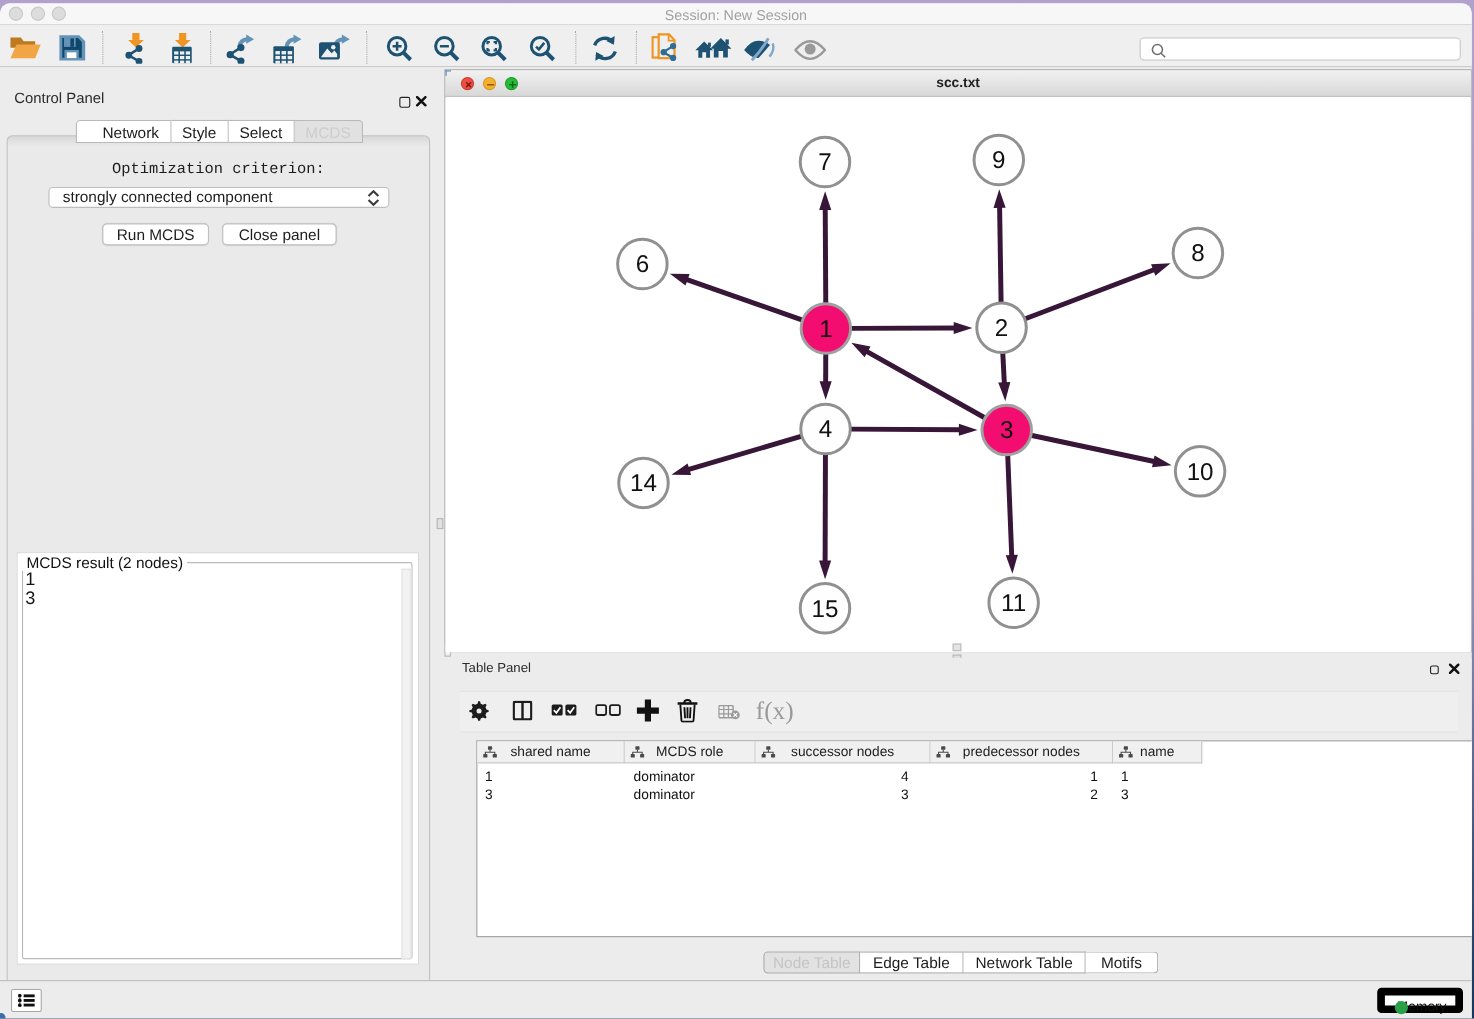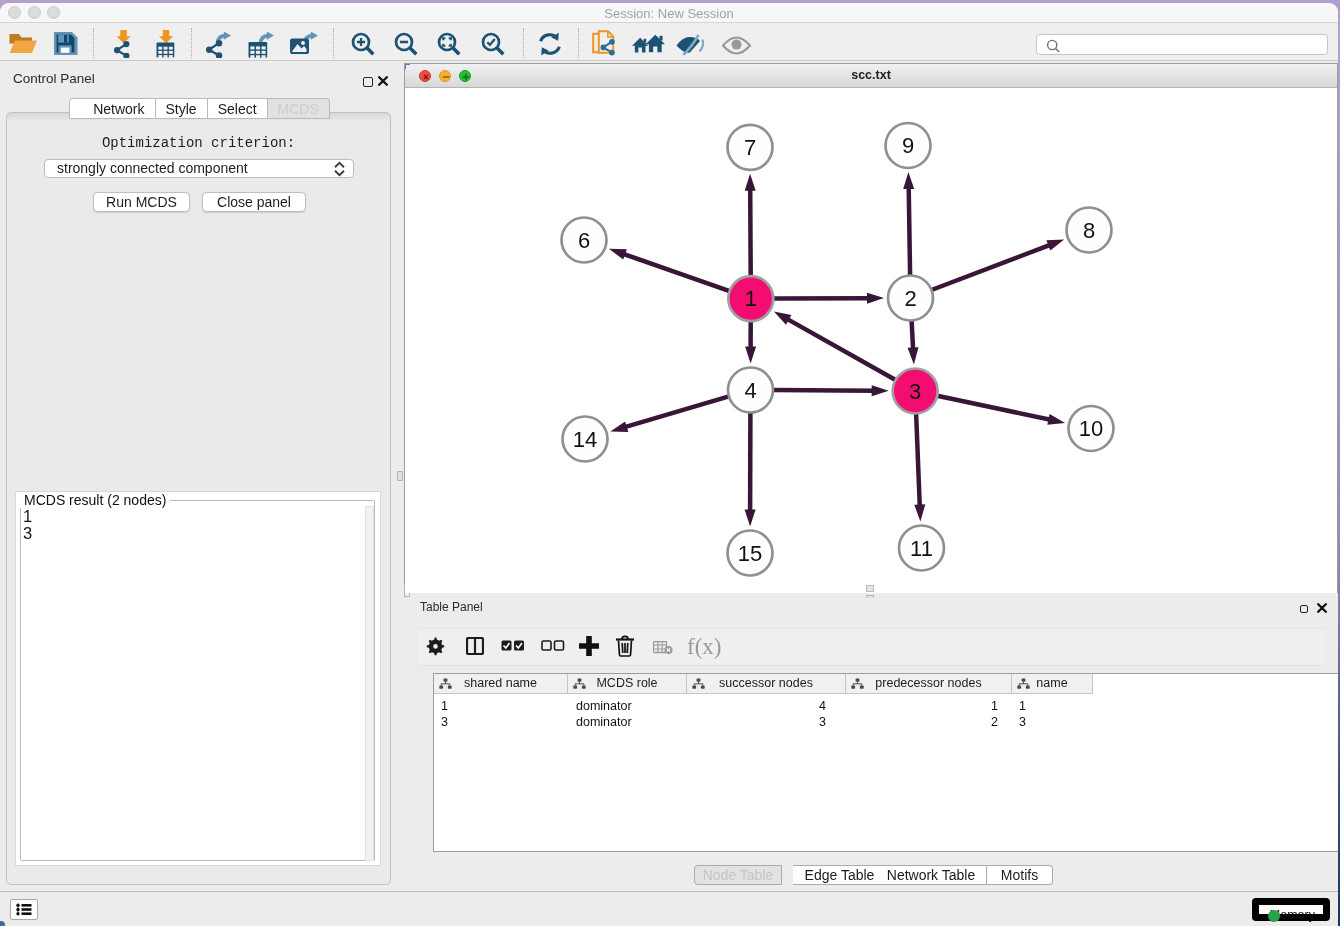--- a/index.html
+++ b/index.html
@@ -16,21 +16,21 @@
 #wintitle { position:absolute; top:3px; left:0; width:100%; text-align:center;
   font-size:13px; color:#a2a2a2; }
 
 #toolbar { position:absolute; left:0; top:20px; width:100%; height:38px;
   background:#efefef; border-bottom:1px solid #cbcbcb; }
 .sep { position:absolute; top:5px; height:30px; width:0;
   border-left:1px dotted #a8a8a8; }
 #search { position:absolute; left:1036px; top:11px; width:292px; height:21px;
   background:#fff; border:1px solid #c6c6c6; border-radius:4px; }
 
-#cp { position:absolute; left:0; top:59px; width:393px; height:829px; background:#ececec; }
+#cp { position:absolute; left:0; top:70px; width:393px; height:829px; background:#ececec; }
 #cp-head { position:absolute; left:13px; top:9px; font-size:13.5px; color:#2b2b2b; }
 #cp-float { position:absolute; left:363px; top:15px; width:10px; height:10px;
   border:1.4px solid #222; border-radius:2px; }
 #cp-close { position:absolute; left:378px; top:14px; }
 #cp-pane { position:absolute; left:6px; top:50px; width:385px; height:773px;
   background:linear-gradient(#d8d8d8, #eaeaea 9px, #eaeaea);
   border:1px solid #c2c2c2; border-radius:5px; }
 .tabrow { position:absolute; top:36px; left:3px; width:100%; text-align:center; z-index:5; }
 .tab { display:inline-block; height:21px; line-height:20px; font-size:14px; color:#1c1c1c;
   background:#fff; border:1px solid #b9b9b9; border-left:none; padding:0 10px; vertical-align:top; }
@@ -481,21 +481,21 @@
 <div class="td" style="left:412px;top:24px;width:152px;text-align:right">1</div>
 <div class="td" style="left:585px;top:24px">1</div>
 <div class="td" style="left:7px;top:40px">3</div>
 <div class="td" style="left:142px;top:40px">dominator</div>
 <div class="td" style="left:253px;top:40px;width:139px;text-align:right">3</div>
 <div class="td" style="left:412px;top:40px;width:152px;text-align:right">2</div>
 <div class="td" style="left:585px;top:40px">3</div>
     </div>
   </div>
   <div class="btab" style="left:694px;width:88px;border-radius:4px 0 0 4px;border-left:1px solid #ababab;background:#e2e2e2;color:#c4c4c4;">Node Table</div>
-<div class="btab" style="left:782px;width:94px;margin-left:11px;">Edge Table</div>
+<div class="btab" style="left:782px;width:94px;">Edge Table</div>
 <div class="btab" style="left:876px;width:111px;">Network Table</div>
 <div class="btab" style="left:987px;width:66px;border-radius:0 4px 4px 0;">Motifs</div>
   <div id="status">
     <div id="listbtn">
         <svg width="16" height="13" style="left:5px;top:3px" viewBox="0 0 16 13">
           <g fill="#111">
             <circle cx="2" cy="2.2" r="1.7"></circle>
             <circle cx="2" cy="6.5" r="1.7"></circle>
             <circle cx="2" cy="10.8" r="1.7"></circle>
             <rect x="5.5" y="1" width="10" height="2.6"></rect>

